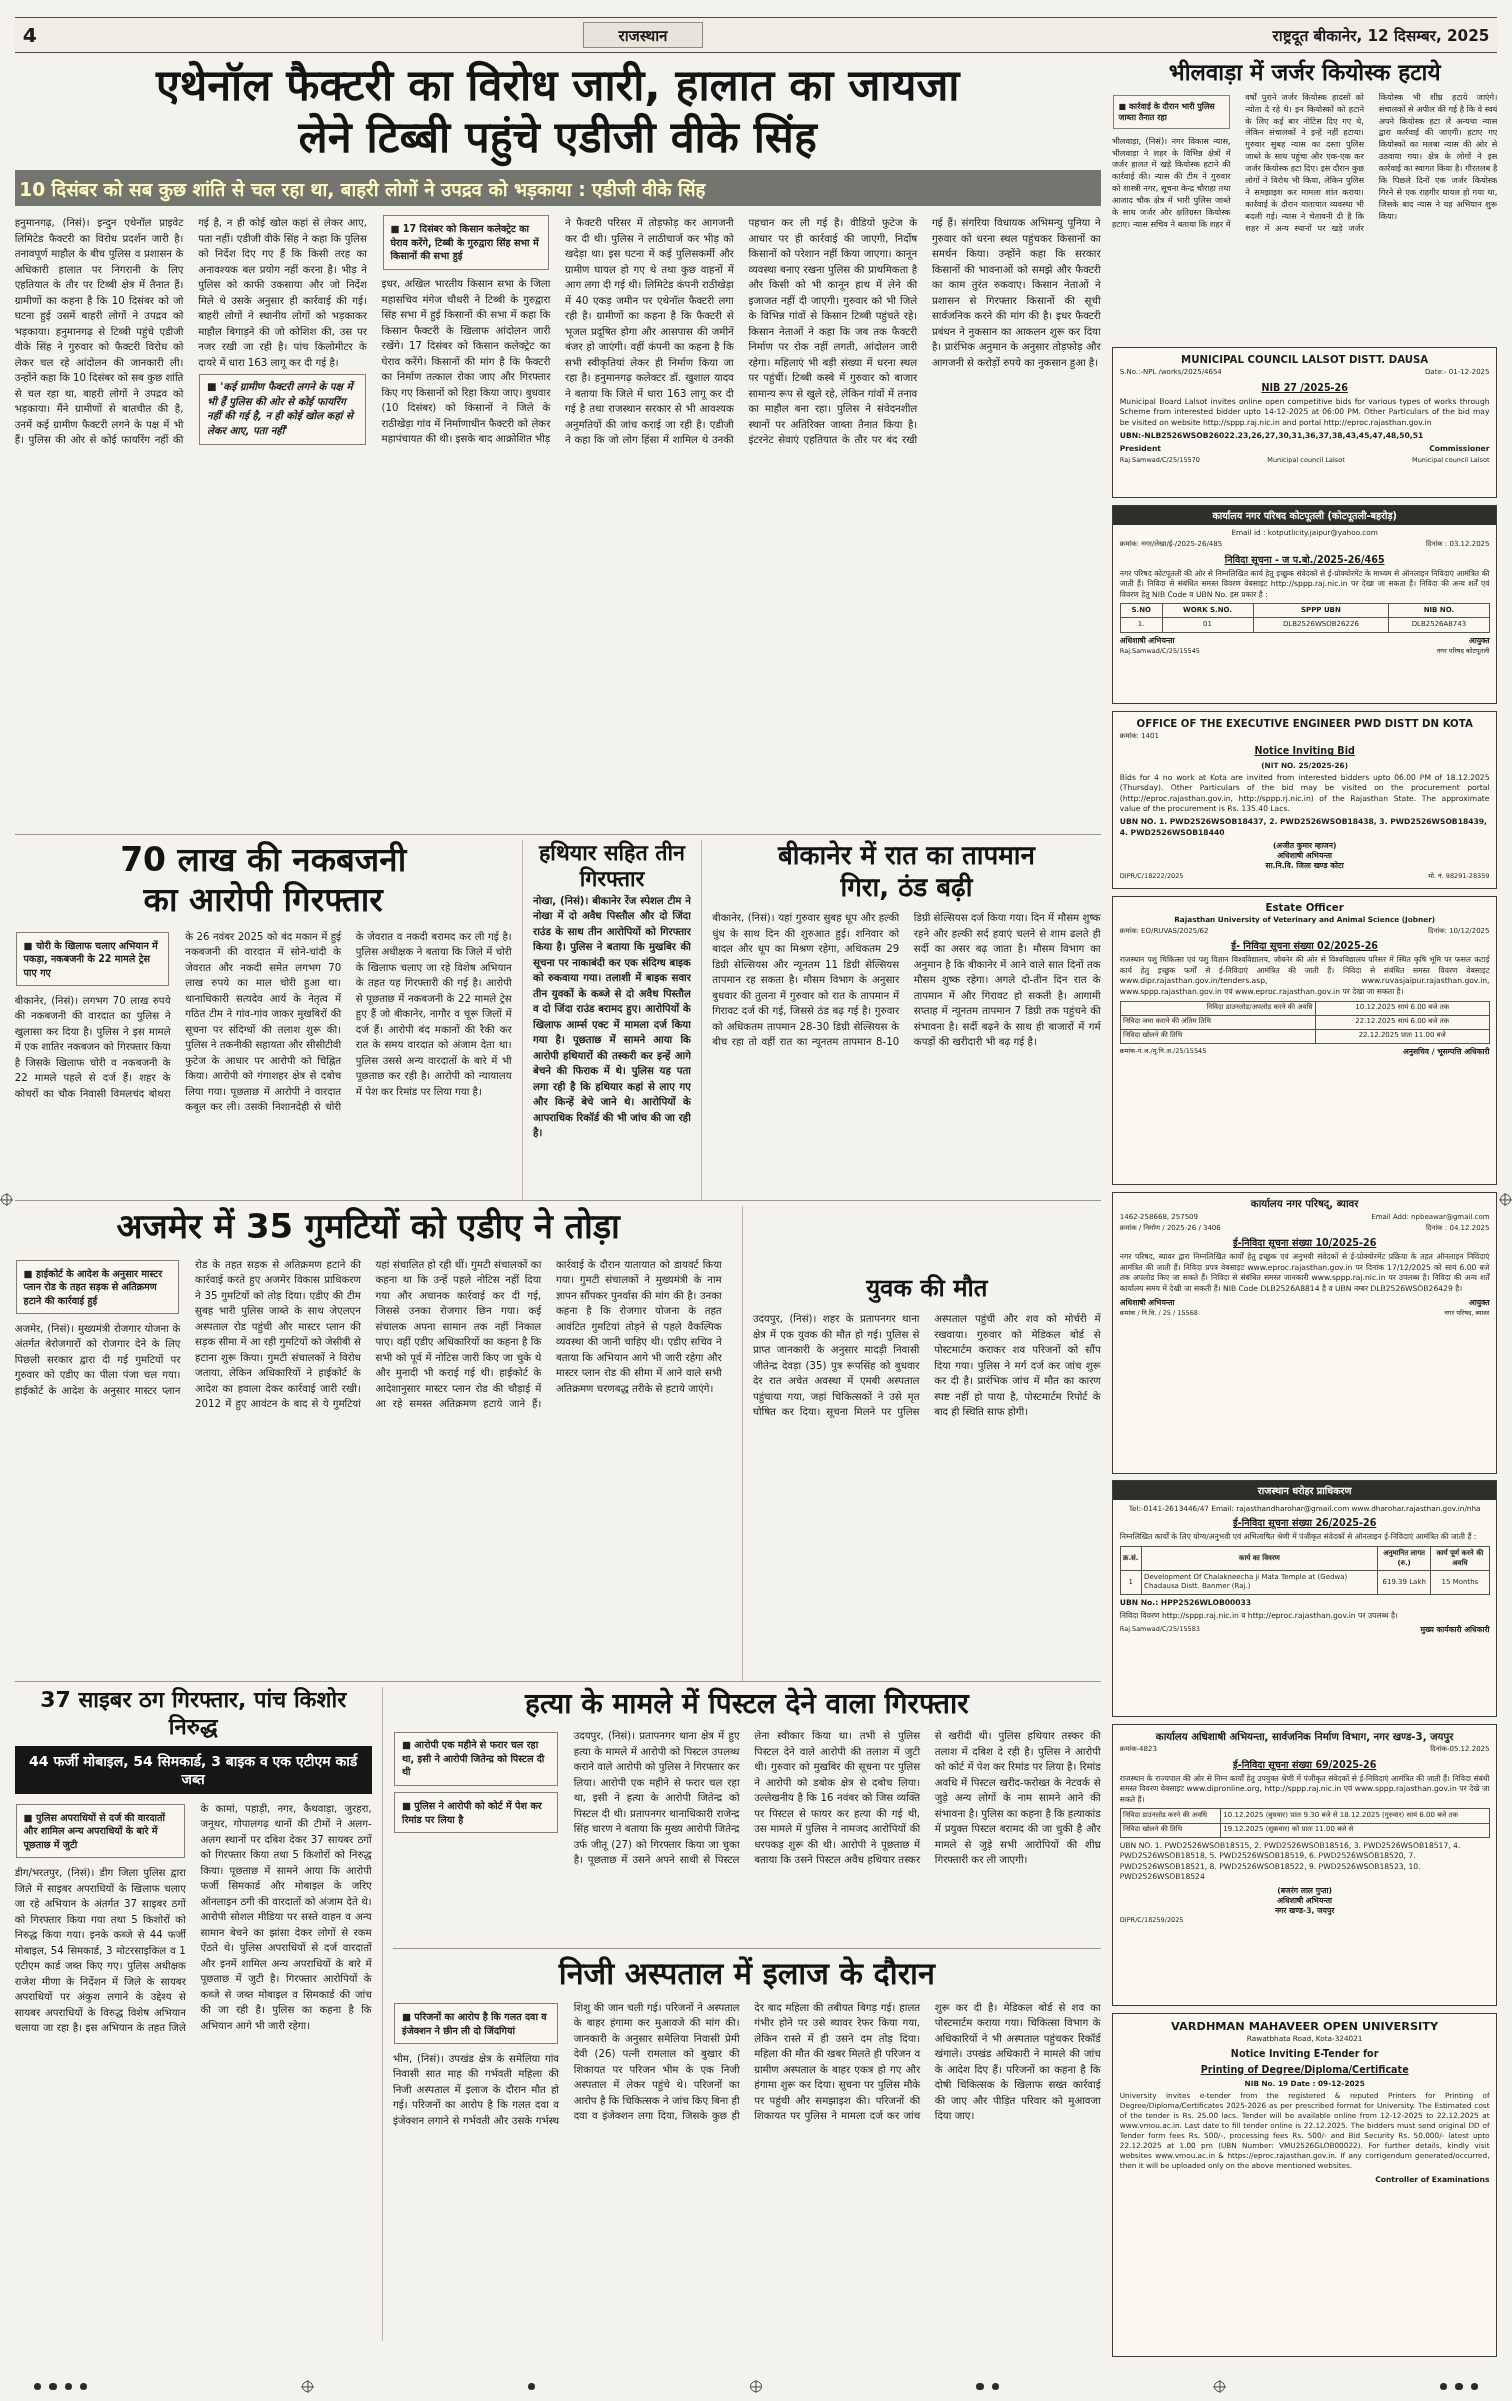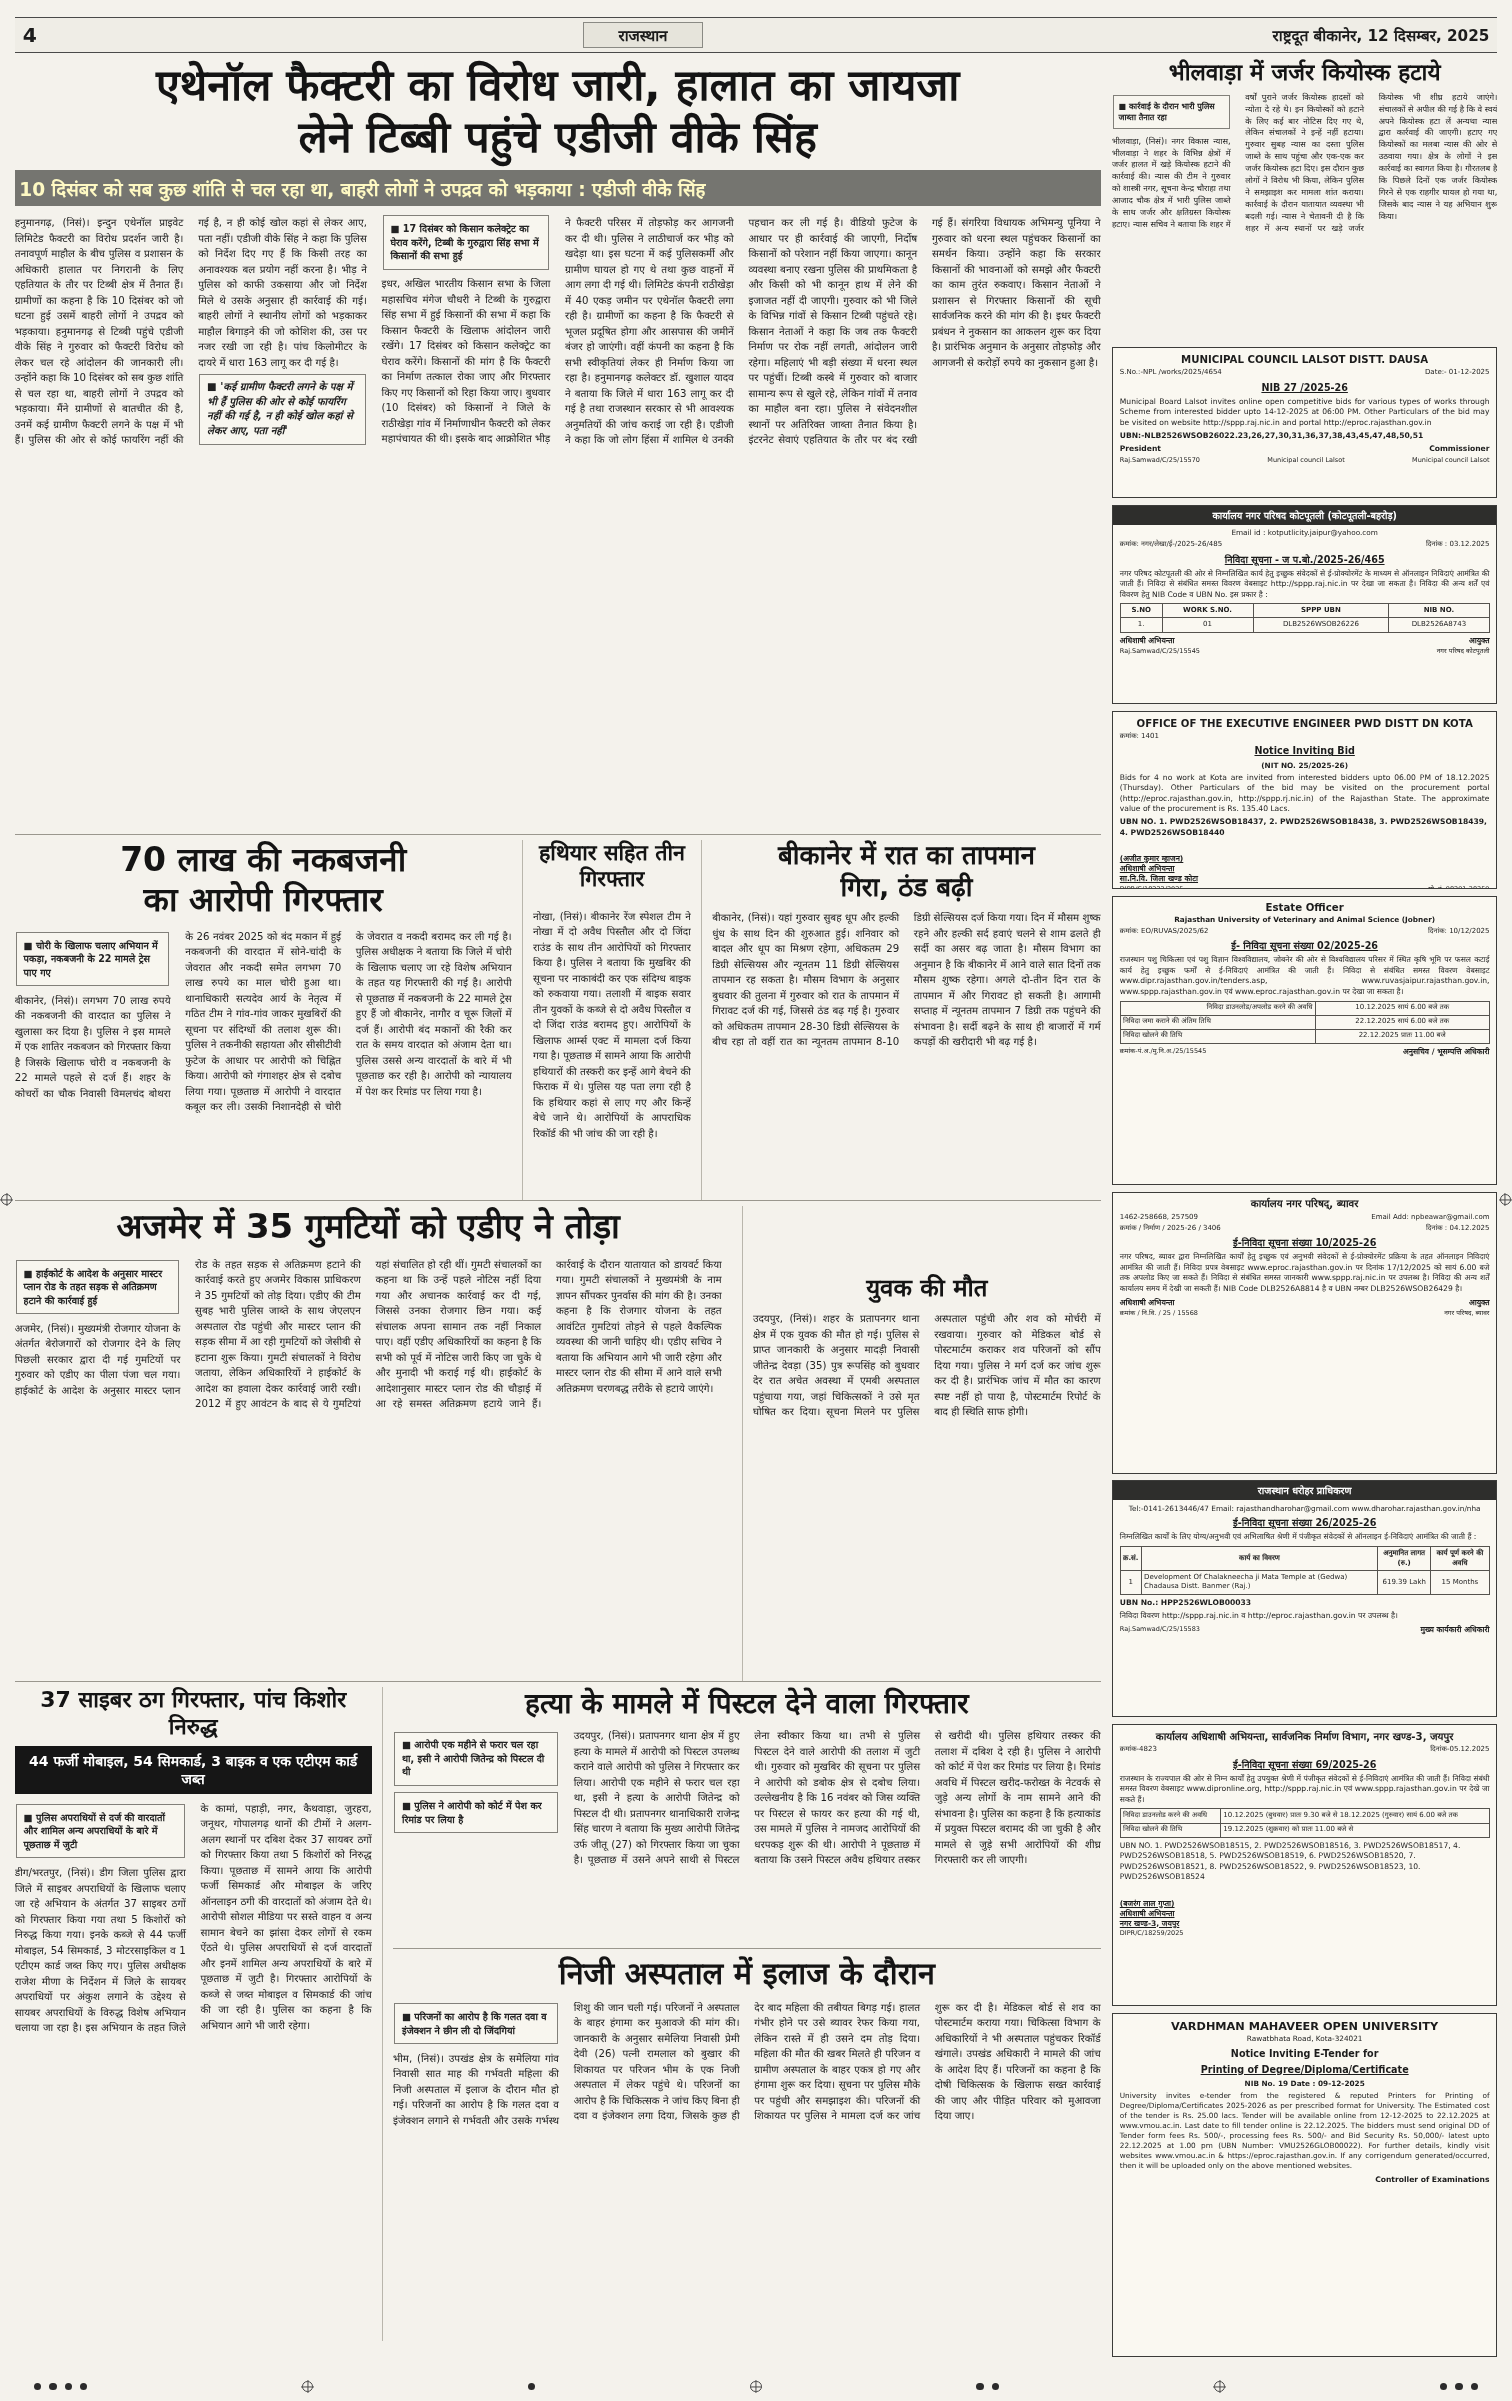--- a/index.html
+++ b/index.html
@@ -46,21 +46,21 @@
   .a-main .hl1 { font-size:43px; }
   .a-main .hl2 { font-size:43px; }
   .a-main .cols { height:583px; }
 
   .band2 { height:366px; display:flex; overflow:hidden; }
   .a-nakab { width:497px; }
   .a-nakab .hl { font-size:33px; }
   .a-nakab .cols { height:237px; margin-top:8px; }
   .a-hathiyar { width:169px; }
   .a-hathiyar .hl { font-size:21.5px; }
-  .a-hathiyar .cols { height:294px; margin-top:16px; }
+  .a-hathiyar .cols { height:294px; margin-top:0;font-weight:bold; }
   .a-taap { flex:1; }
   .a-taap .hl { font-size:26px; }
   .a-taap .cols { height:271px; margin-top:6.8px; }
 
   .band3 { height:481px; display:flex; overflow:hidden; }
   .a-ajmer { width:707px; }
   .a-ajmer .hl { font-size:34px; }
   .a-ajmer .cols { height:395px; margin-top:9px; }
   .a-yuvak { flex:1; }
   .a-yuvak .hl { font-size:24px; margin-top:68px; }
@@ -91,21 +91,21 @@
   .notice .n-sub { text-align:center; font-size:7.3px; }
   .notice .n-heading { font-weight:bold; text-align:center; font-size:9.6px; margin:2.8px 0;
                        text-decoration:underline; }
   .notice .meta-row { display:flex; justify-content:space-between; font-size:7px; margin:1.7px 0; }
   .notice .n-body { text-align:justify; margin:2.3px 0; }
   .notice .n-ubn { font-weight:bold; margin:2.3px 0; }
   .notice table { width:100%; border-collapse:collapse; font-size:7px; margin:3.4px 0; }
   .notice th, .notice td { border:0.6px solid #55534e; padding:1.7px 2.3px; text-align:center; }
   .notice .f-row { display:flex; justify-content:space-between; font-weight:bold; margin-top:3.4px; }
   .notice .f-sub { display:flex; justify-content:space-between; font-size:6.5px; margin-top:1.1px; }
-  .notice .sign { text-align:left; font-weight:bold; line-height:1.3; margin-top:16px;text-decoration:underline; }
+  .notice .sign { text-align:center; font-weight:bold; line-height:1.3; margin-top:3px; }
   .notice .titlebar { background:#2e2e2c; color:#fff; font-weight:bold; text-align:center;
                       font-size:9.6px; padding:2.8px 2.3px; margin:-5.6px -6.8px 3.4px -6.8px; }
 
   
   .regmarks { position:absolute; left:34px; right:34px; bottom:8px; height:12.4px;
               display:flex; justify-content:space-between; align-items:center; }
   .dotgroup { display:flex; gap:8px; }
   .dot { width:7.3px; height:7.3px; border-radius:50%; background:#2b2b2b; }
   .ring { width:11.3px; height:11.3px; border-radius:50%; border:1.1px solid #4a4a4a; position:relative; }
   .ring::before { content:""; position:absolute; left:50%; top:-1.7px; bottom:-1.7px; width:1.1px; background:#4a4a4a; transform:translateX(-50%); }

